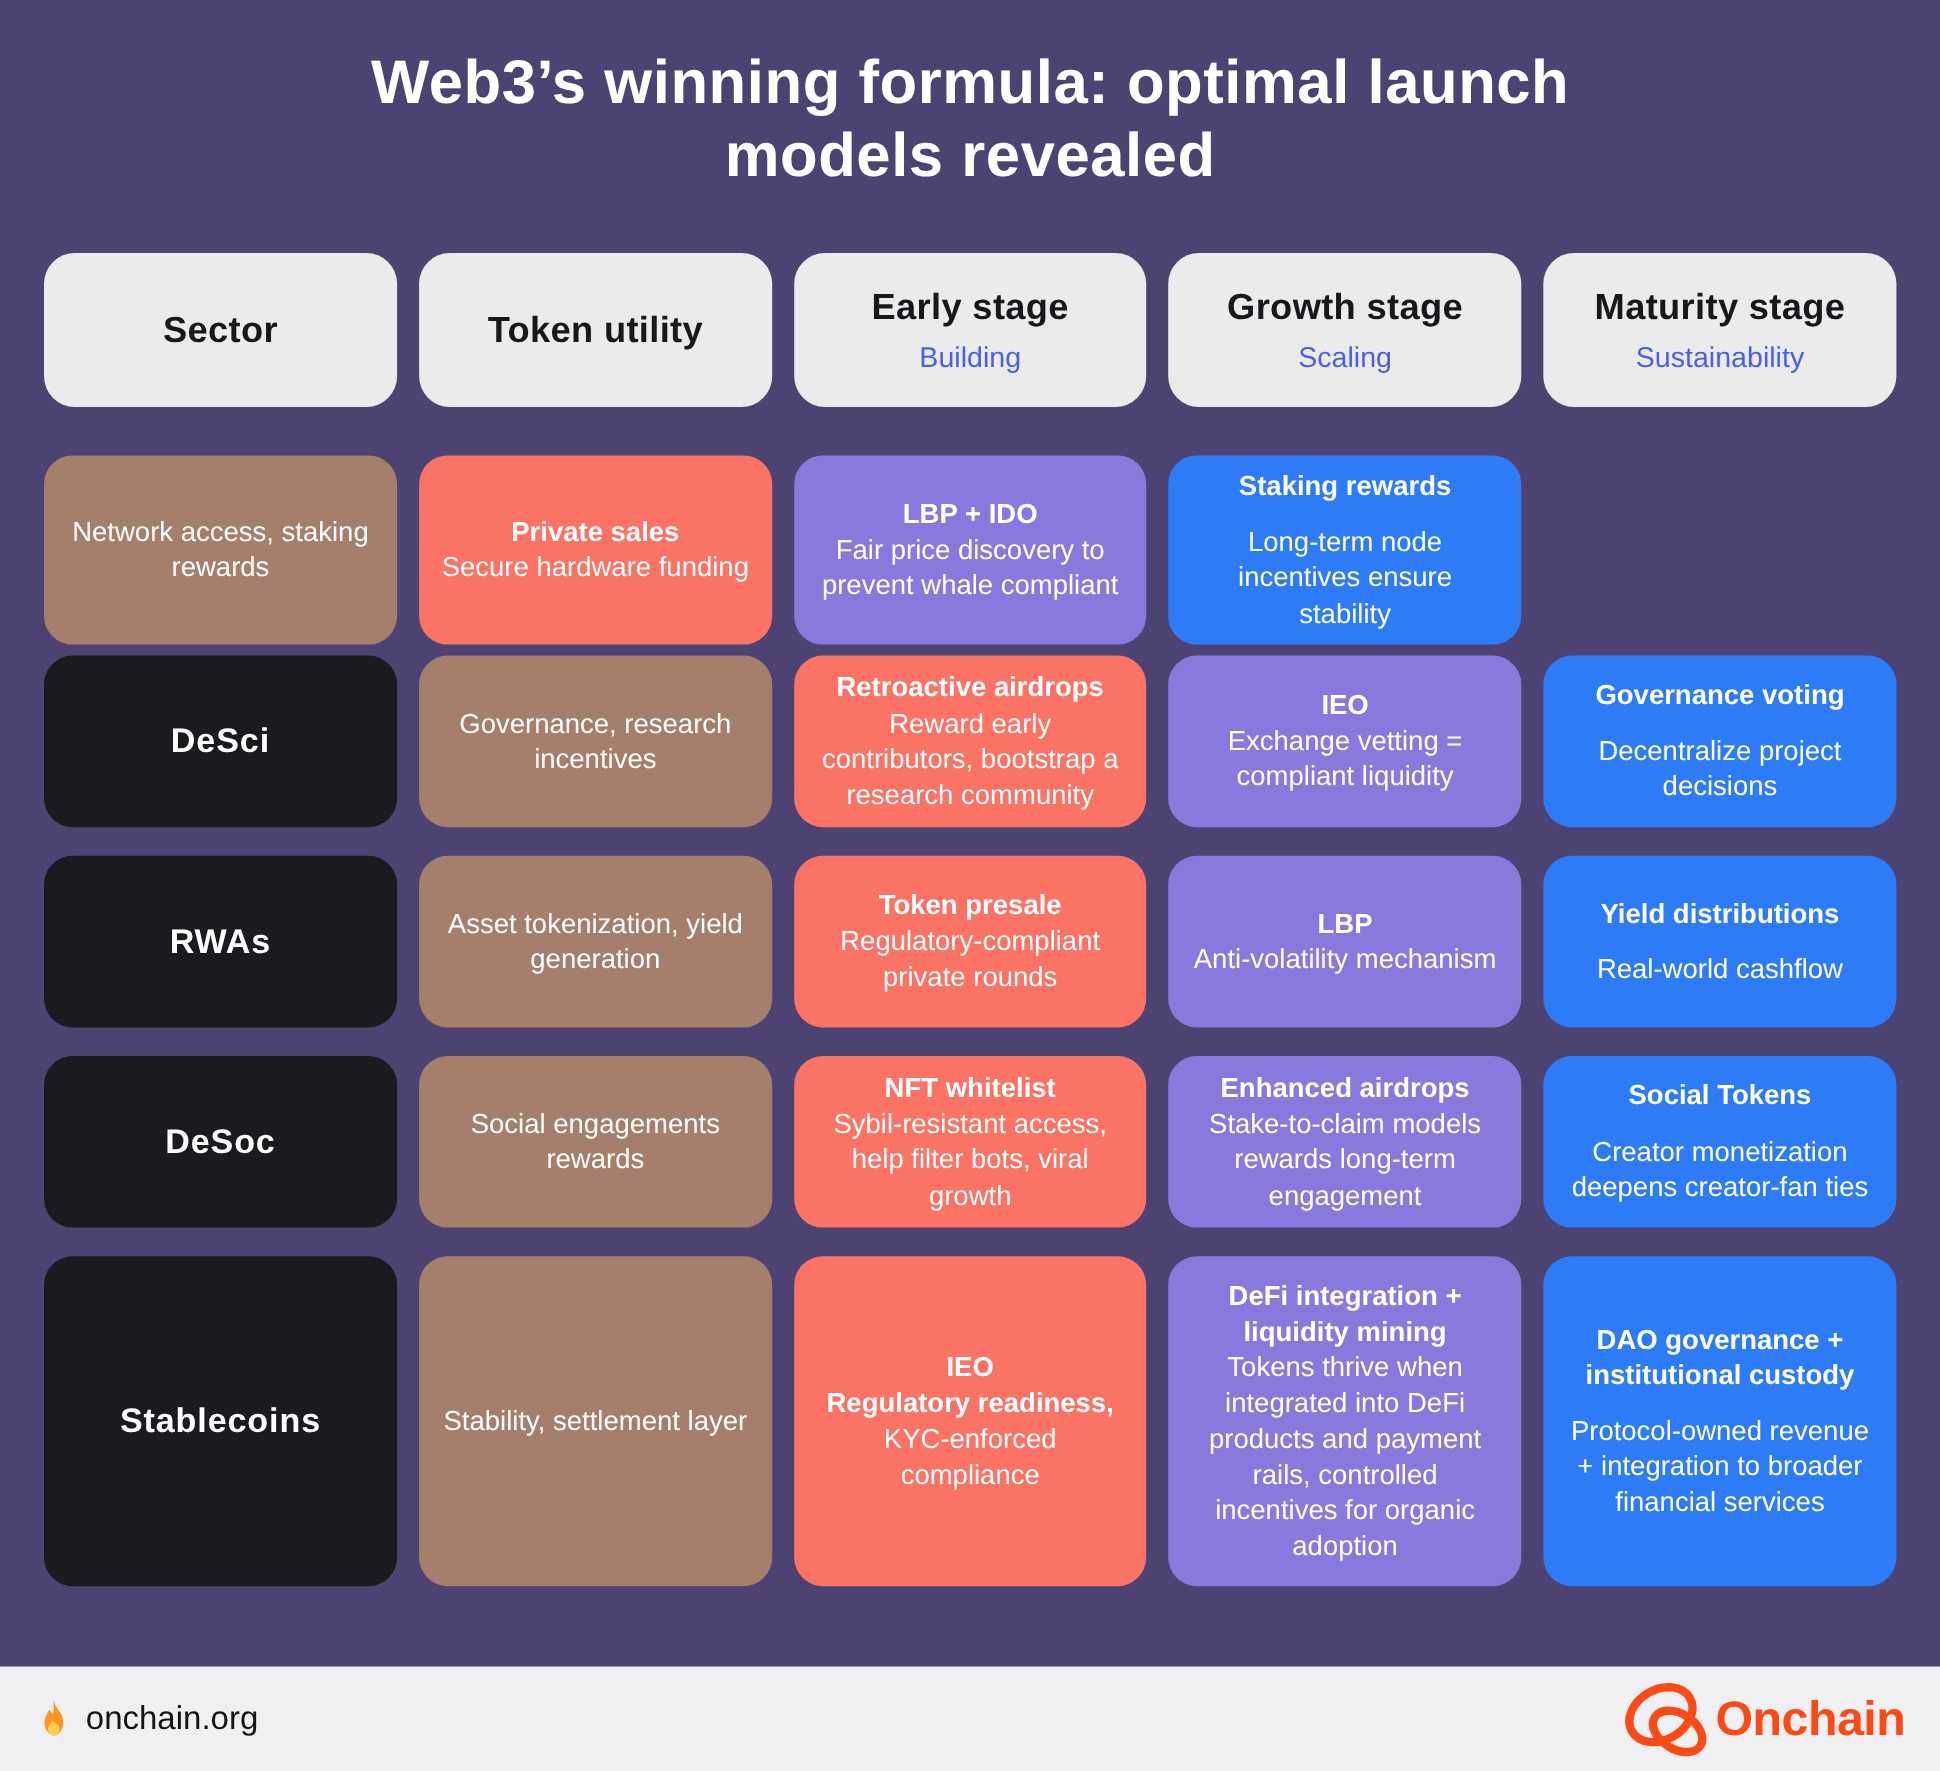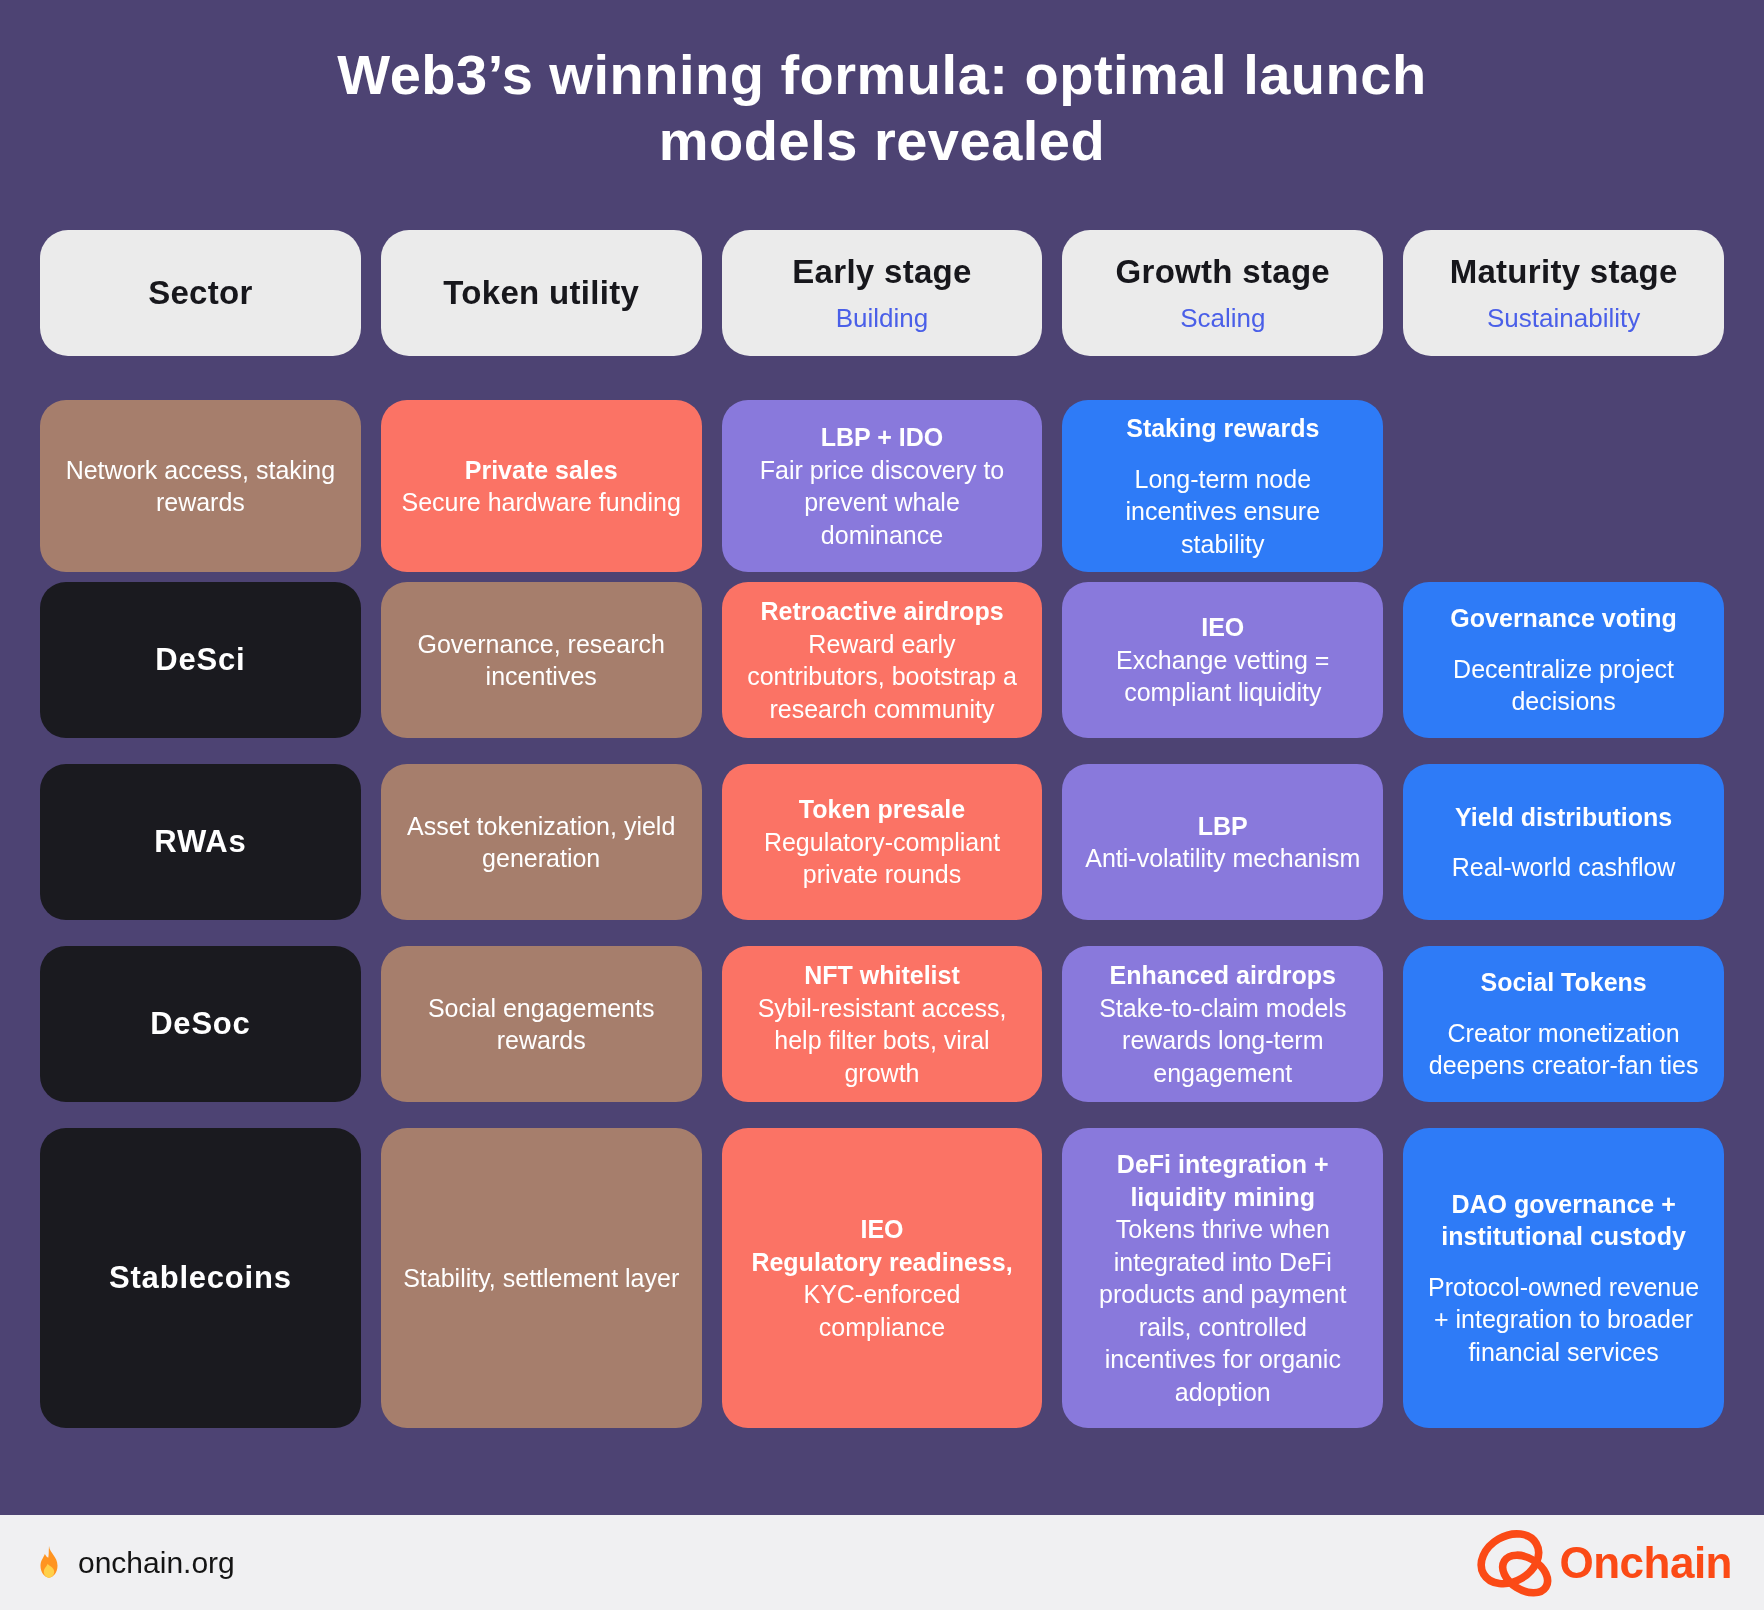--- a/index.html
+++ b/index.html
@@ -34,21 +34,21 @@
     text-align:center;
     white-space:pre-line;
     letter-spacing:0.5px;
   }
   .band{
     display:grid;
     grid-template-columns:repeat(5,1fr);
     column-gap:20px;
     margin:0 40px;
   }
-  .header-band{margin-top:56px;height:126px;}
+  .header-band{margin-top:56px;height:140px;}
   .rows{display:flex;flex-direction:column;gap:26px;margin-top:44px;}
   .row{height:156px;}
   .row-tall{height:300px;}
   .hcell{
     background:var(--header-card);
     border-radius:28px;
     display:flex;flex-direction:column;
     align-items:center;justify-content:center;
     gap:12px;
     text-align:center;
@@ -117,21 +117,21 @@
   <div class="rows">
 
     <div class="band row">
       <div class="cell utility">Network access, staking rewards</div>
       <div class="cell early">
         <div class="cell-title">Private sales</div>
         <div class="cell-body">Secure hardware funding</div>
       </div>
       <div class="cell growth">
         <div class="cell-title">LBP + IDO</div>
-        <div class="cell-body">Fair price discovery to prevent whale dominance</div>
+        <div class="cell-body">Fair price discovery to prevent whale compliant</div>
       </div>
       <div class="cell maturity">
         <div class="cell-title">Staking rewards</div>
         <div class="cell-body">Long-term node incentives ensure stability</div>
       </div>
     </div>
 
     <div class="band row">
       <div class="cell sector">DeSci</div>
       <div class="cell utility">Governance, research incentives</div>

